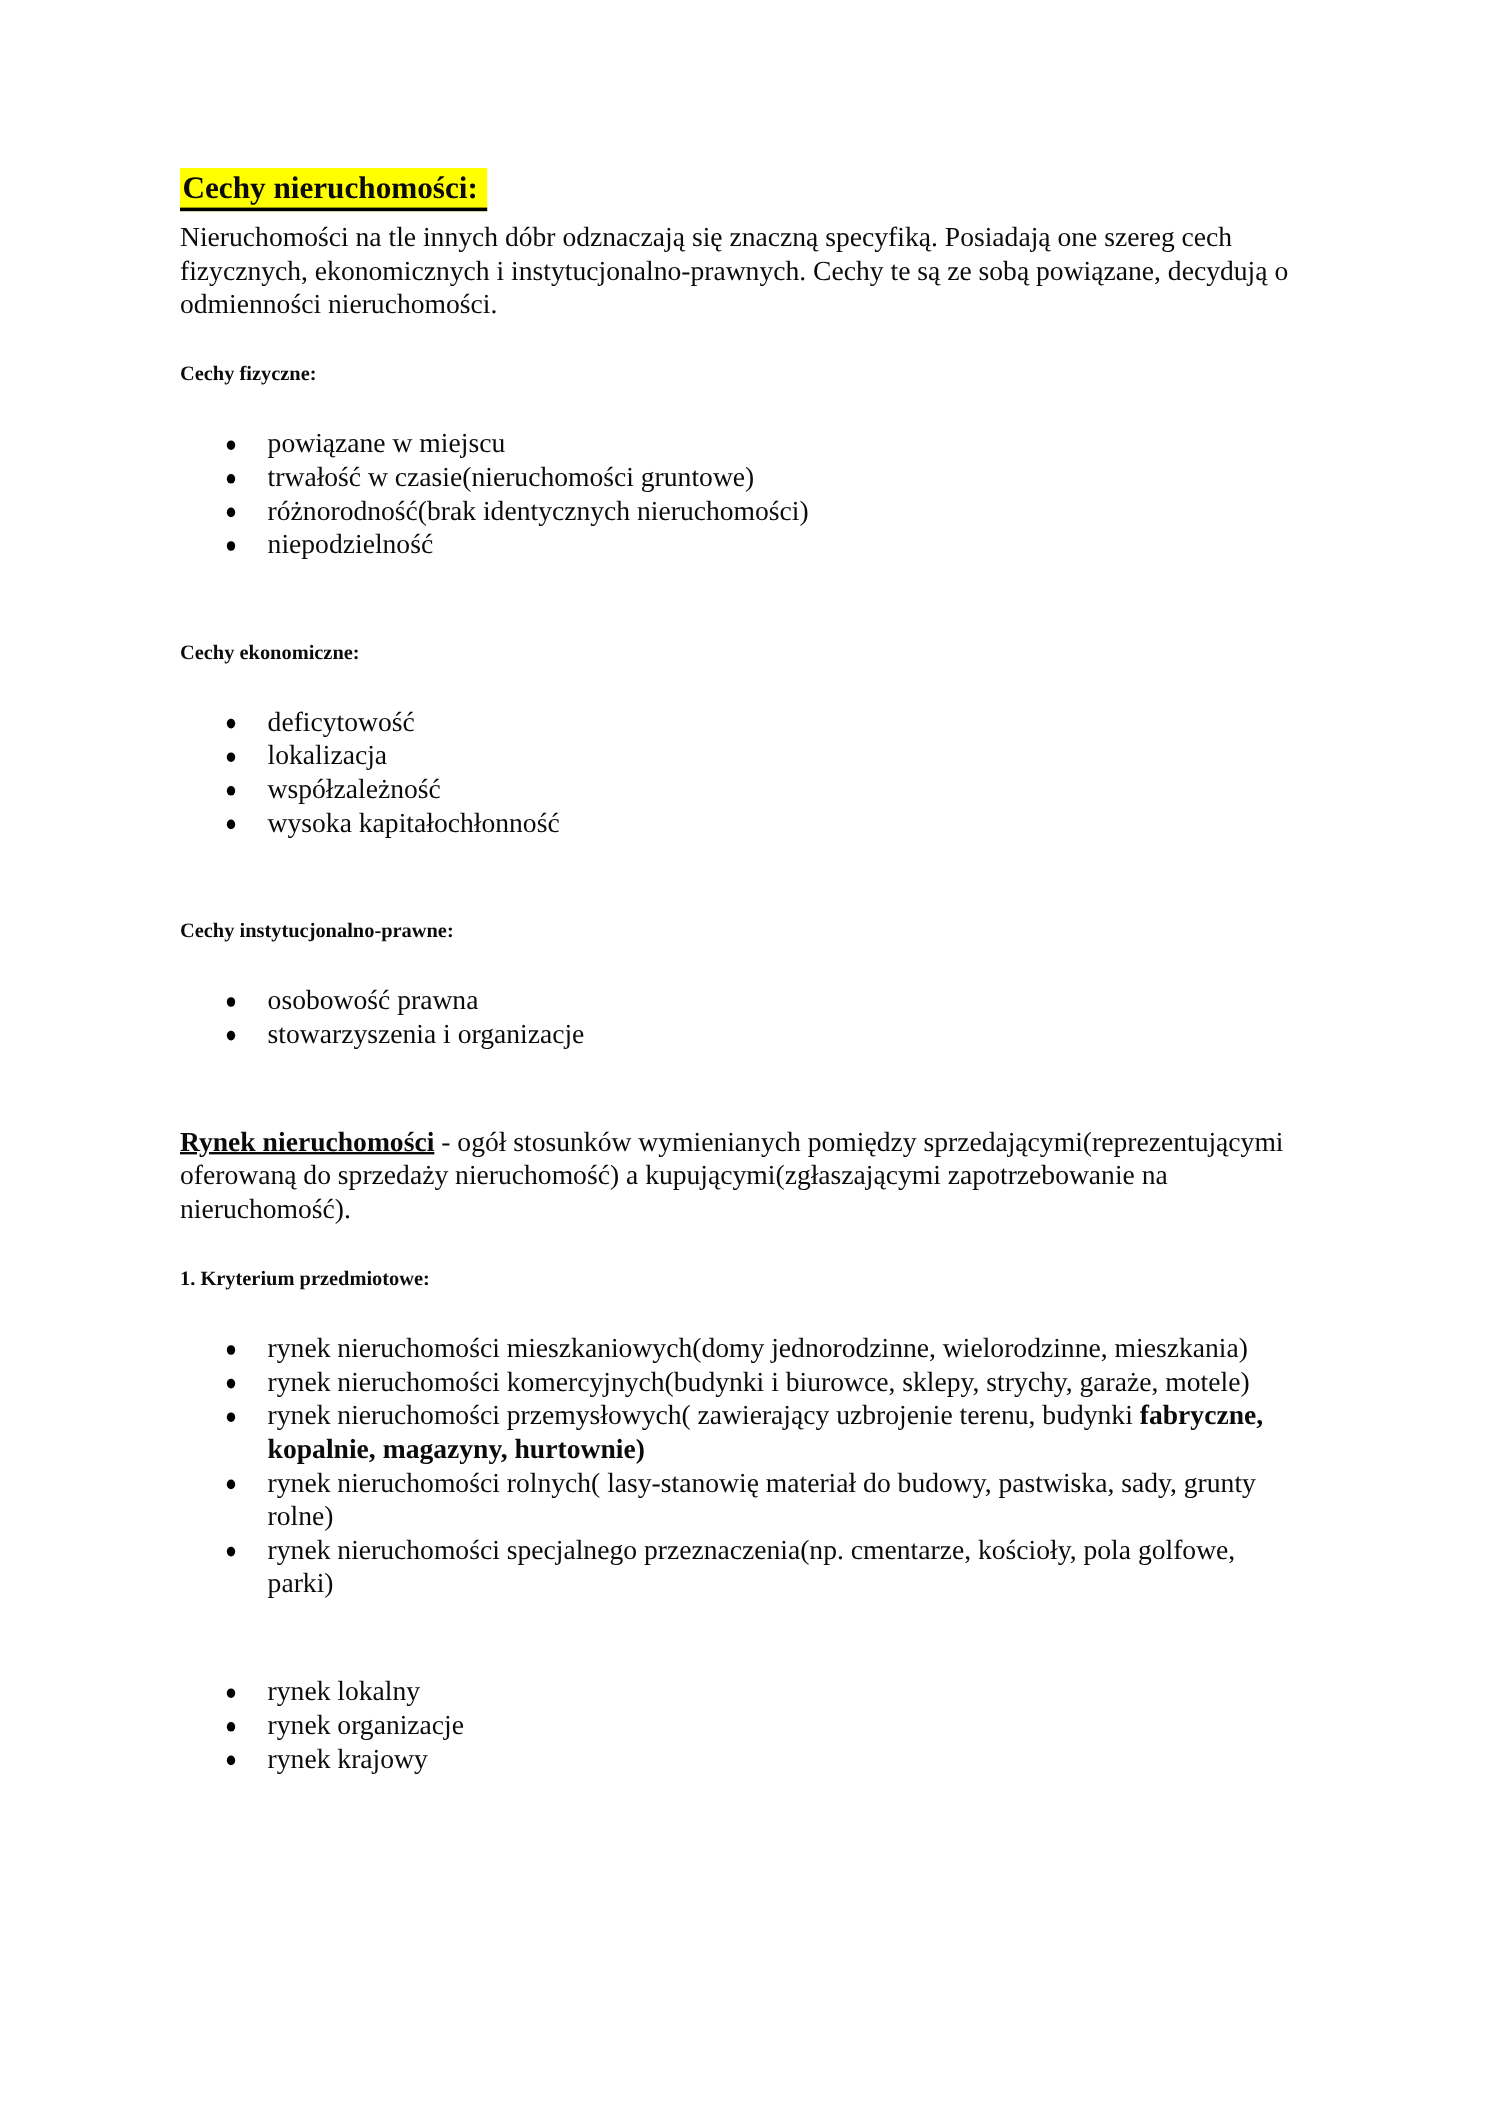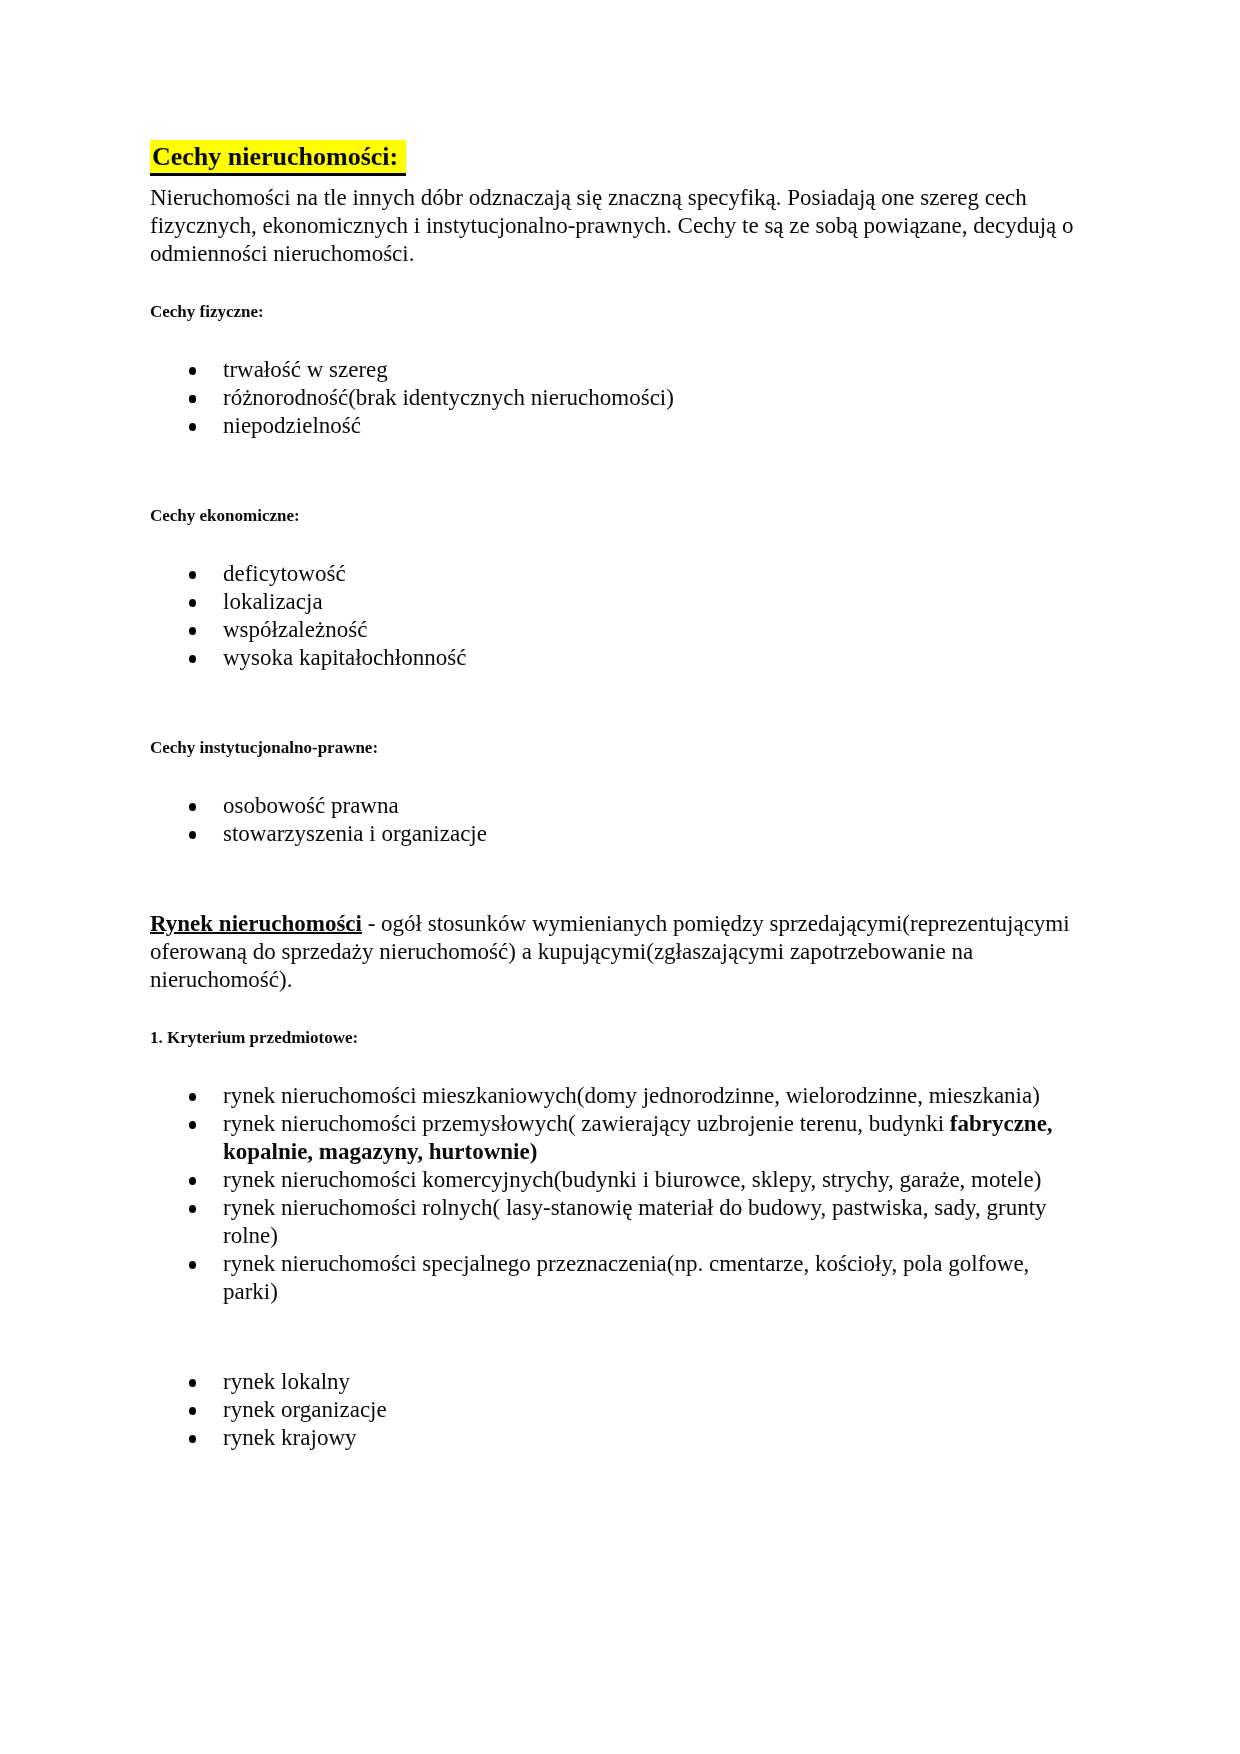--- a/index.html
+++ b/index.html
@@ -78,22 +78,22 @@
 <div class="page">
   <div class="content">
 
     <h1 class="title"><span class="hl">Cechy nieruchomości:</span></h1>
 
     <p class="intro">Nieruchomości na tle innych dóbr odznaczają się znaczną specyfiką. Posiadają one szereg cech fizycznych, ekonomicznych i instytucjonalno-prawnych. Cechy te są ze sobą powiązane, decydują o odmienności nieruchomości.</p>
 
     <section>
       <h2 class="heading">Cechy fizyczne:</h2>
       <ul class="blist">
-        <li><span class="bullet"></span><span class="txt">trwałość w szereg</span></li>
-        <li><span class="bullet"></span></li>
+        <li><span class="bullet"></span><span class="txt">powiązane w miejscu</span></li>
+        <li><span class="bullet"></span><span class="txt">trwałość w czasie(nieruchomości gruntowe)</span></li>
         <li><span class="bullet"></span><span class="txt">różnorodność(brak identycznych nieruchomości)</span></li>
         <li><span class="bullet"></span><span class="txt">niepodzielność</span></li>
       </ul>
     </section>
 
     <section>
       <h2 class="heading">Cechy ekonomiczne:</h2>
       <ul class="blist">
         <li><span class="bullet"></span><span class="txt">deficytowość</span></li>
         <li><span class="bullet"></span><span class="txt">lokalizacja</span></li>
@@ -109,22 +109,22 @@
         <li><span class="bullet"></span><span class="txt">stowarzyszenia i organizacje</span></li>
       </ul>
     </section>
 
     <p class="def"><span class="def-lead">Rynek nieruchomości</span><span> - ogół stosunków wymienianych pomiędzy sprzedającymi(reprezentującymi oferowaną do sprzedaży nieruchomość) a kupującymi(zgłaszającymi zapotrzebowanie na nieruchomość).</span></p>
 
     <section>
       <h2 class="heading">1. Kryterium przedmiotowe:</h2>
       <ul class="blist">
         <li><span class="bullet"></span><span class="txt">rynek nieruchomości mieszkaniowych(domy jednorodzinne, wielorodzinne, mieszkania)</span> <b class="txt-b"></b></li>
+        <li><span class="bullet"></span><span class="txt">rynek nieruchomości komercyjnych(budynki i biurowce, sklepy, strychy, garaże, motele)</span> <b class="txt-b"></b></li>
         <li><span class="bullet"></span><span class="txt">rynek nieruchomości przemysłowych( zawierający uzbrojenie terenu, budynki</span> <b class="txt-b">fabryczne, kopalnie, magazyny, hurtownie)</b></li>
-        <li><span class="bullet"></span><span class="txt">rynek nieruchomości komercyjnych(budynki i biurowce, sklepy, strychy, garaże, motele)</span> <b class="txt-b"></b></li>
         <li><span class="bullet"></span><span class="txt">rynek nieruchomości rolnych( lasy-stanowię materiał do budowy, pastwiska, sady, grunty rolne)</span> <b class="txt-b"></b></li>
         <li><span class="bullet"></span><span class="txt">rynek nieruchomości specjalnego przeznaczenia(np. cmentarze, kościoły, pola golfowe, parki)</span> <b class="txt-b"></b></li>
       </ul>
     </section>
 
     <section>
       <ul class="blist">
         <li><span class="bullet"></span><span class="txt">rynek lokalny</span></li>
         <li><span class="bullet"></span><span class="txt">rynek organizacje</span></li>
         <li><span class="bullet"></span><span class="txt">rynek krajowy</span></li>

